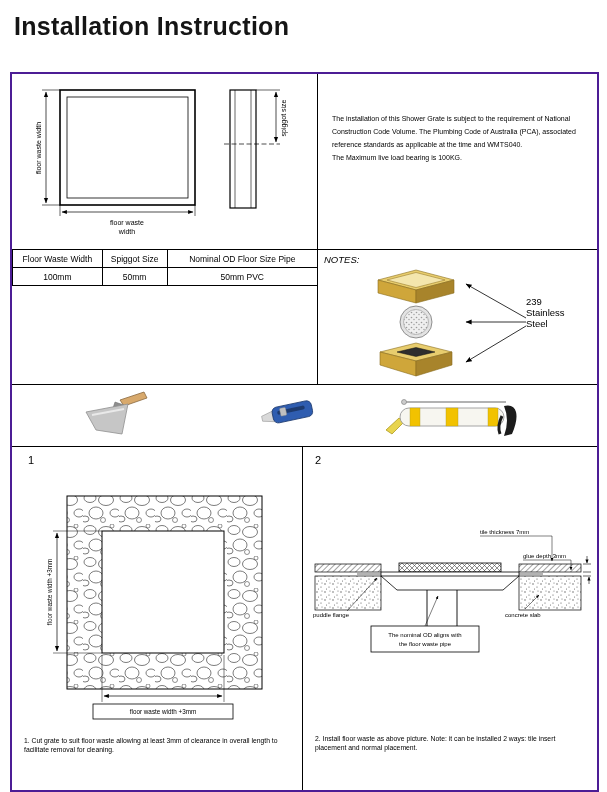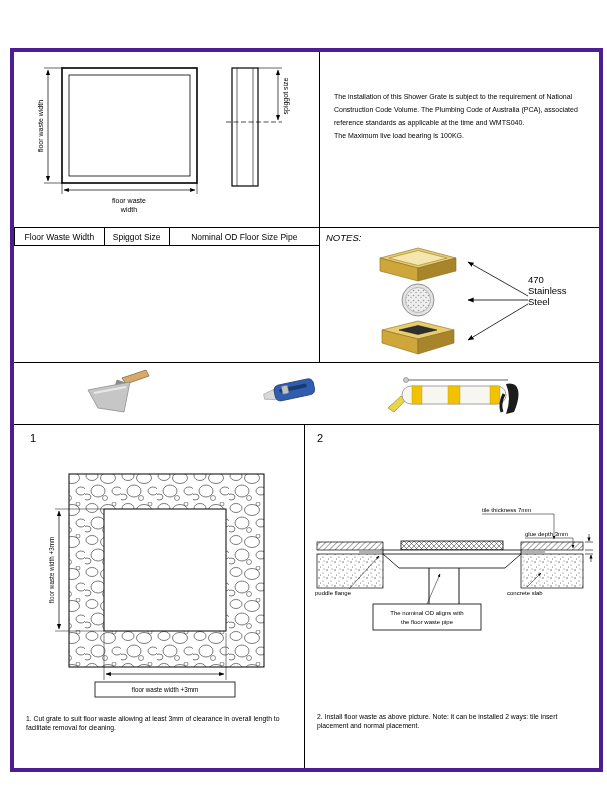--- a/index.html
+++ b/index.html
@@ -7,22 +7,22 @@
     position:relative; width:607px; height:792px; margin:0 auto;
     background:#ffffff; font-family:"Liberation Sans", sans-serif; color:#000;
     overflow:hidden;
   }
   .abs { position:absolute; }
   .title {
     position:absolute; left:14px; top:12px;
     font-size:25px; font-weight:bold; letter-spacing:0.3px; color:#151515;
   }
   .frame {
-    position:absolute; left:10px; top:48px; width:585px; height:716px;
-    border:4px solid #4c1d95;
+    position:absolute; left:10px; top:72px; width:585px; height:716px;
+    border:2px solid #4c1d95;
   }
   .hline { position:absolute; left:0; right:0; height:1px; background:#000; }
   .vline { position:absolute; width:1px; background:#000; }
 
   .req-text { position:absolute; left:320px; top:38px; width:272px; font-size:7px; }
   .req-text div { line-height:13px; white-space:nowrap; }
 
   .spec-table { position:absolute; left:0; top:175px; width:306px; border-collapse:collapse; font-size:8.5px; }
   .spec-table td { border:1px solid #000; text-align:center; height:17px; padding:0 2px; }
 
@@ -34,20 +34,21 @@
   .caption { position:absolute; left:12px; top:290px; font-size:6.8px; line-height:9px; }
 
   svg { display:block; }
   svg text { font-family:"Liberation Sans", sans-serif; fill:#000; }
 </style>
 </head>
 <body>
 
 <div class="page">
 
+  <div class="title">Installation Instruction</div>
 
   <div class="frame">
 
     <div class="vline" style="left:305px; top:0; height:310px;"></div>
     <div class="hline" style="top:175px;"></div>
     <div class="hline" style="top:310px;"></div>
     <div class="hline" style="top:372px;"></div>
     <div class="vline" style="left:290px; top:372px; height:344px;"></div>
 
     <svg class="abs" style="left:20px; top:8px;" width="275" height="162" viewBox="0 0 275 162">
@@ -92,20 +93,25 @@
           <col style="width:90px">
           <col style="width:65px">
           <col style="width:151px">
         </colgroup>
       <tbody>
           <tr>
         <td>Floor Waste Width</td>
         <td>Spiggot Size</td>
         <td>Nominal OD Floor Size Pipe</td>
       </tr>
+      <tr>
+        <td>100mm</td>
+        <td>50mm</td>
+        <td>50mm PVC</td>
+      </tr>
     </tbody>
       </table>
 
     <div class="notes-label">NOTES:</div>
 
     <svg class="abs" style="left:358px; top:192px;" width="92" height="118" viewBox="0 0 92 118">
       <defs>
         <pattern id="holes" width="5" height="5" patternUnits="userSpaceOnUse">
           <rect width="5" height="5" fill="#efefef"></rect>
           <circle cx="1.5" cy="1.5" r="0.8" fill="#9a9a9a"></circle>
@@ -134,21 +140,21 @@
       <defs>
         <marker id="ar2" markerWidth="8" markerHeight="8" refX="7" refY="4" orient="auto">
           <path d="M0,1 L7.5,4 L0,7 z" fill="#000"></path>
         </marker>
       </defs>
       <line x1="68" y1="48" x2="8" y2="14" stroke="#000" stroke-width="0.8" marker-end="url(#ar2)"></line>
       <line x1="68" y1="52" x2="8" y2="52" stroke="#000" stroke-width="0.8" marker-end="url(#ar2)"></line>
       <line x1="68" y1="56" x2="8" y2="92" stroke="#000" stroke-width="0.8" marker-end="url(#ar2)"></line>
     </svg>
 
-    <div class="material-text">470 Stainless Steel</div>
+    <div class="material-text">239 Stainless Steel</div>
 
     <svg class="abs" style="left:72px; top:316px;" width="64" height="46" viewBox="0 0 64 46">
       <polygon points="36,10 60,2 63,8 40,16" fill="#d8a96c" stroke="#8a6a40" stroke-width="0.8"></polygon>
       <polygon points="31,12 40,15 37,21 29,18" fill="#8d8d8d" stroke="#666" stroke-width="0.5"></polygon>
       <polygon points="2,22 44,14 38,44 12,40" fill="#c6c6c6" stroke="#8f8f8f" stroke-width="0.8"></polygon>
       <line x1="8" y1="25" x2="40" y2="19" stroke="#e9e9e9" stroke-width="2"></line>
     </svg>
 
     <svg class="abs" style="left:248px; top:320px;" width="64" height="42" viewBox="0 0 64 42">
       <g transform="rotate(-12 32 21)">

